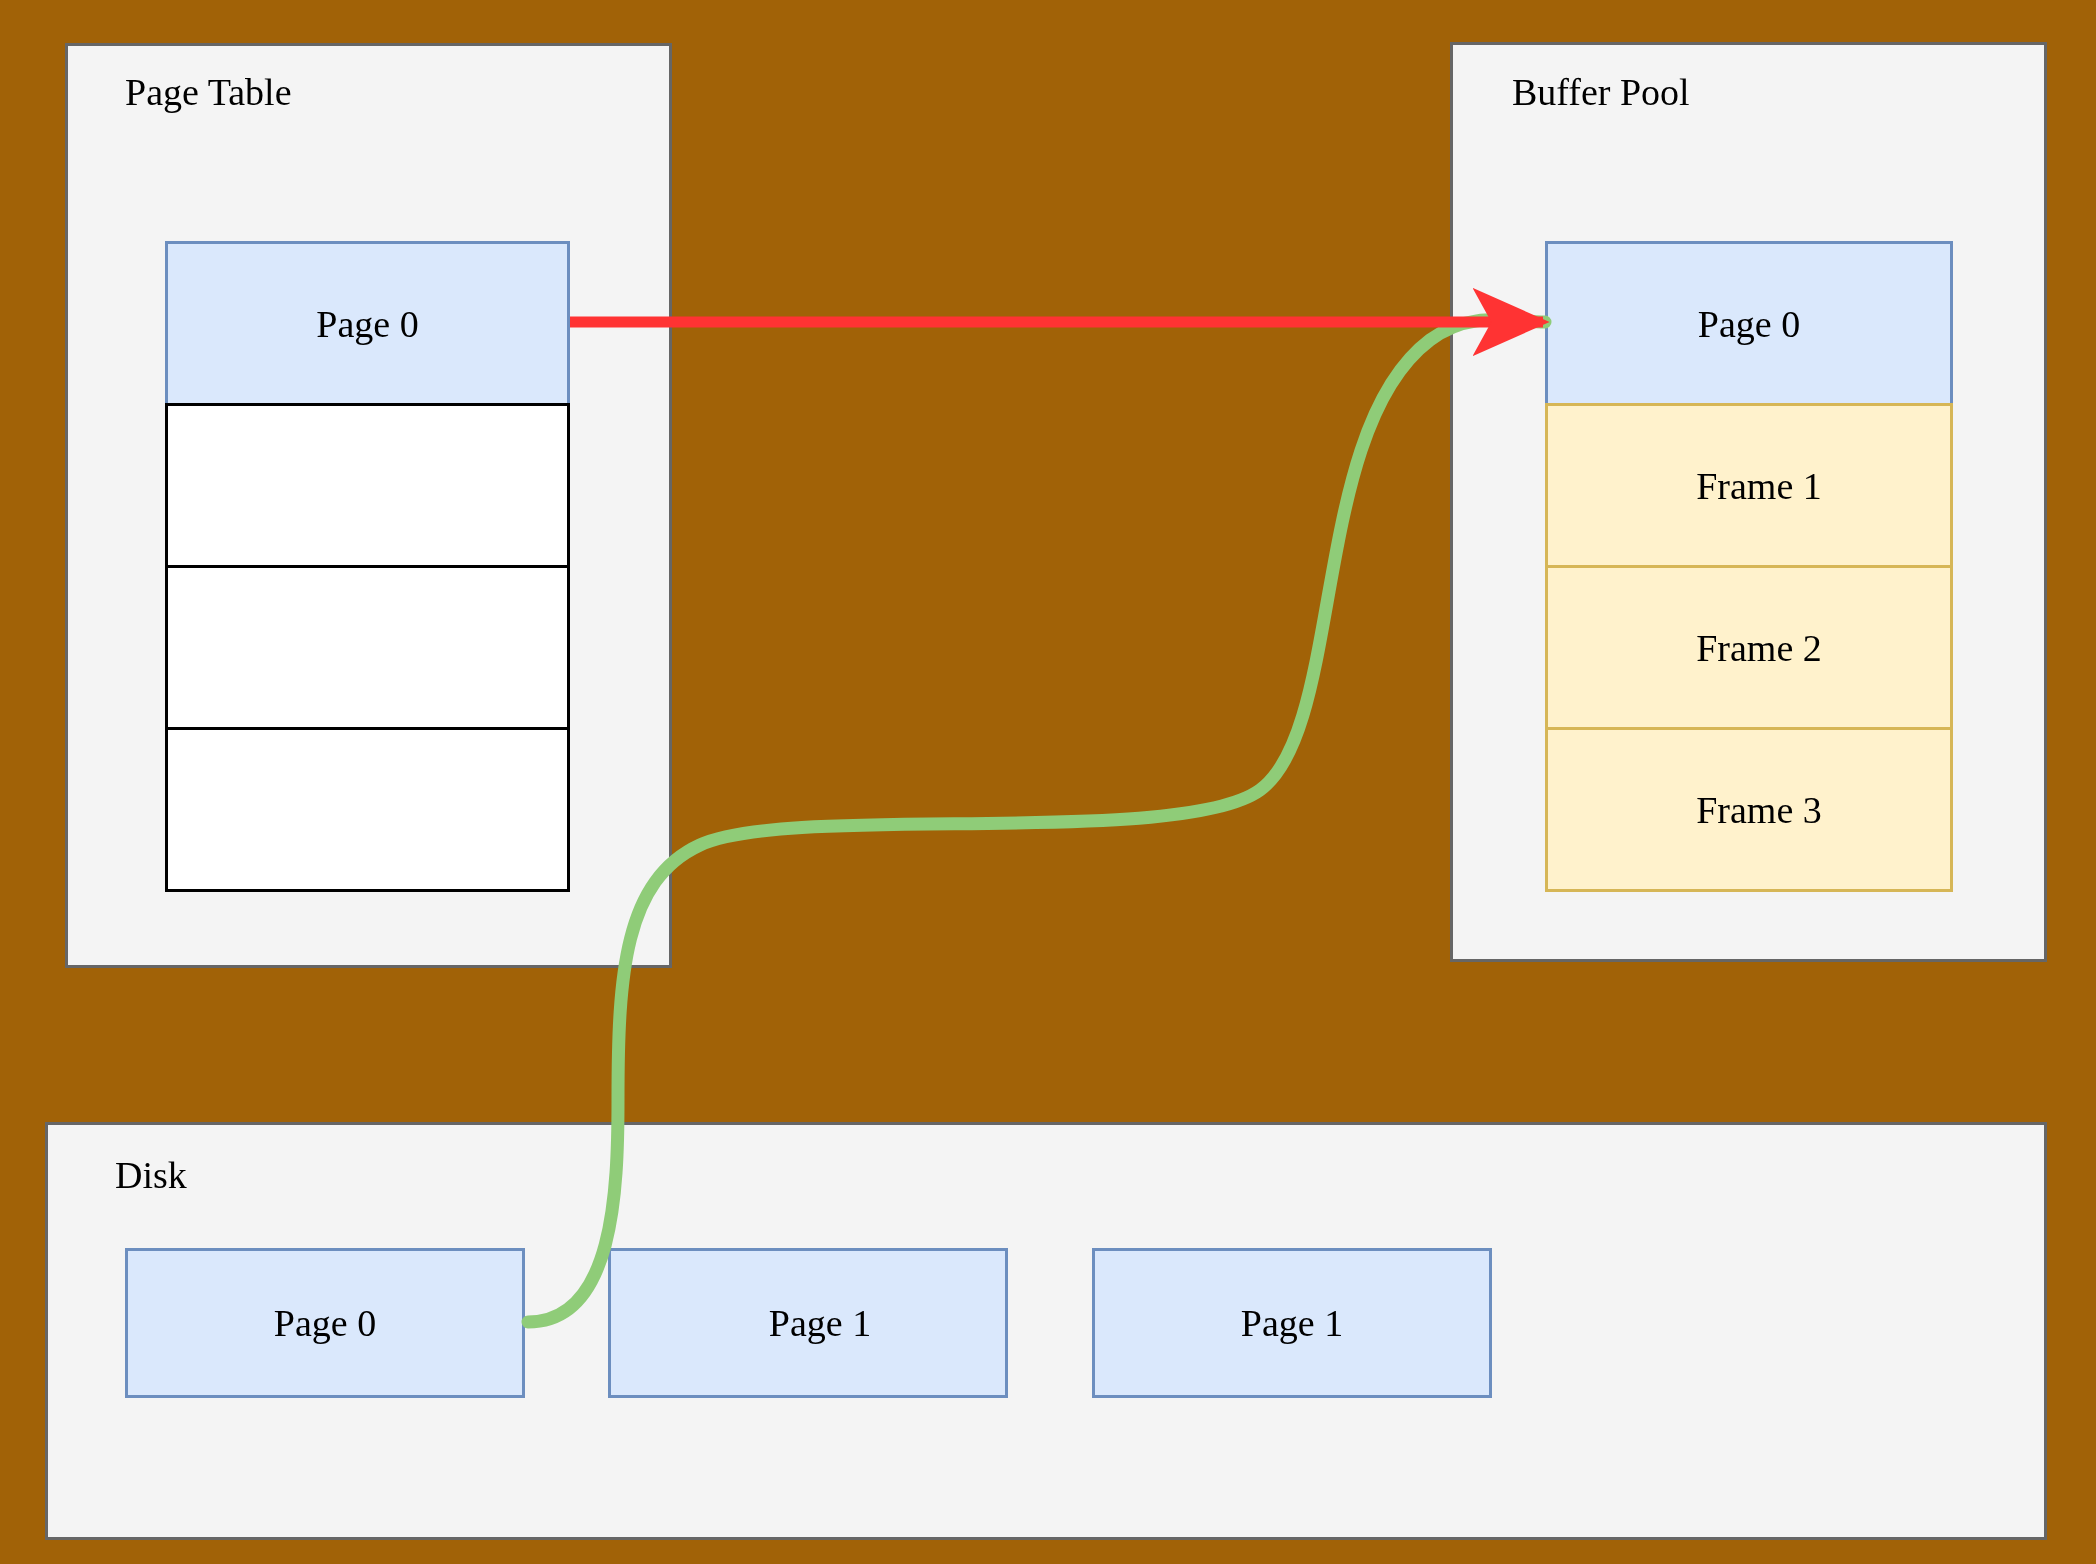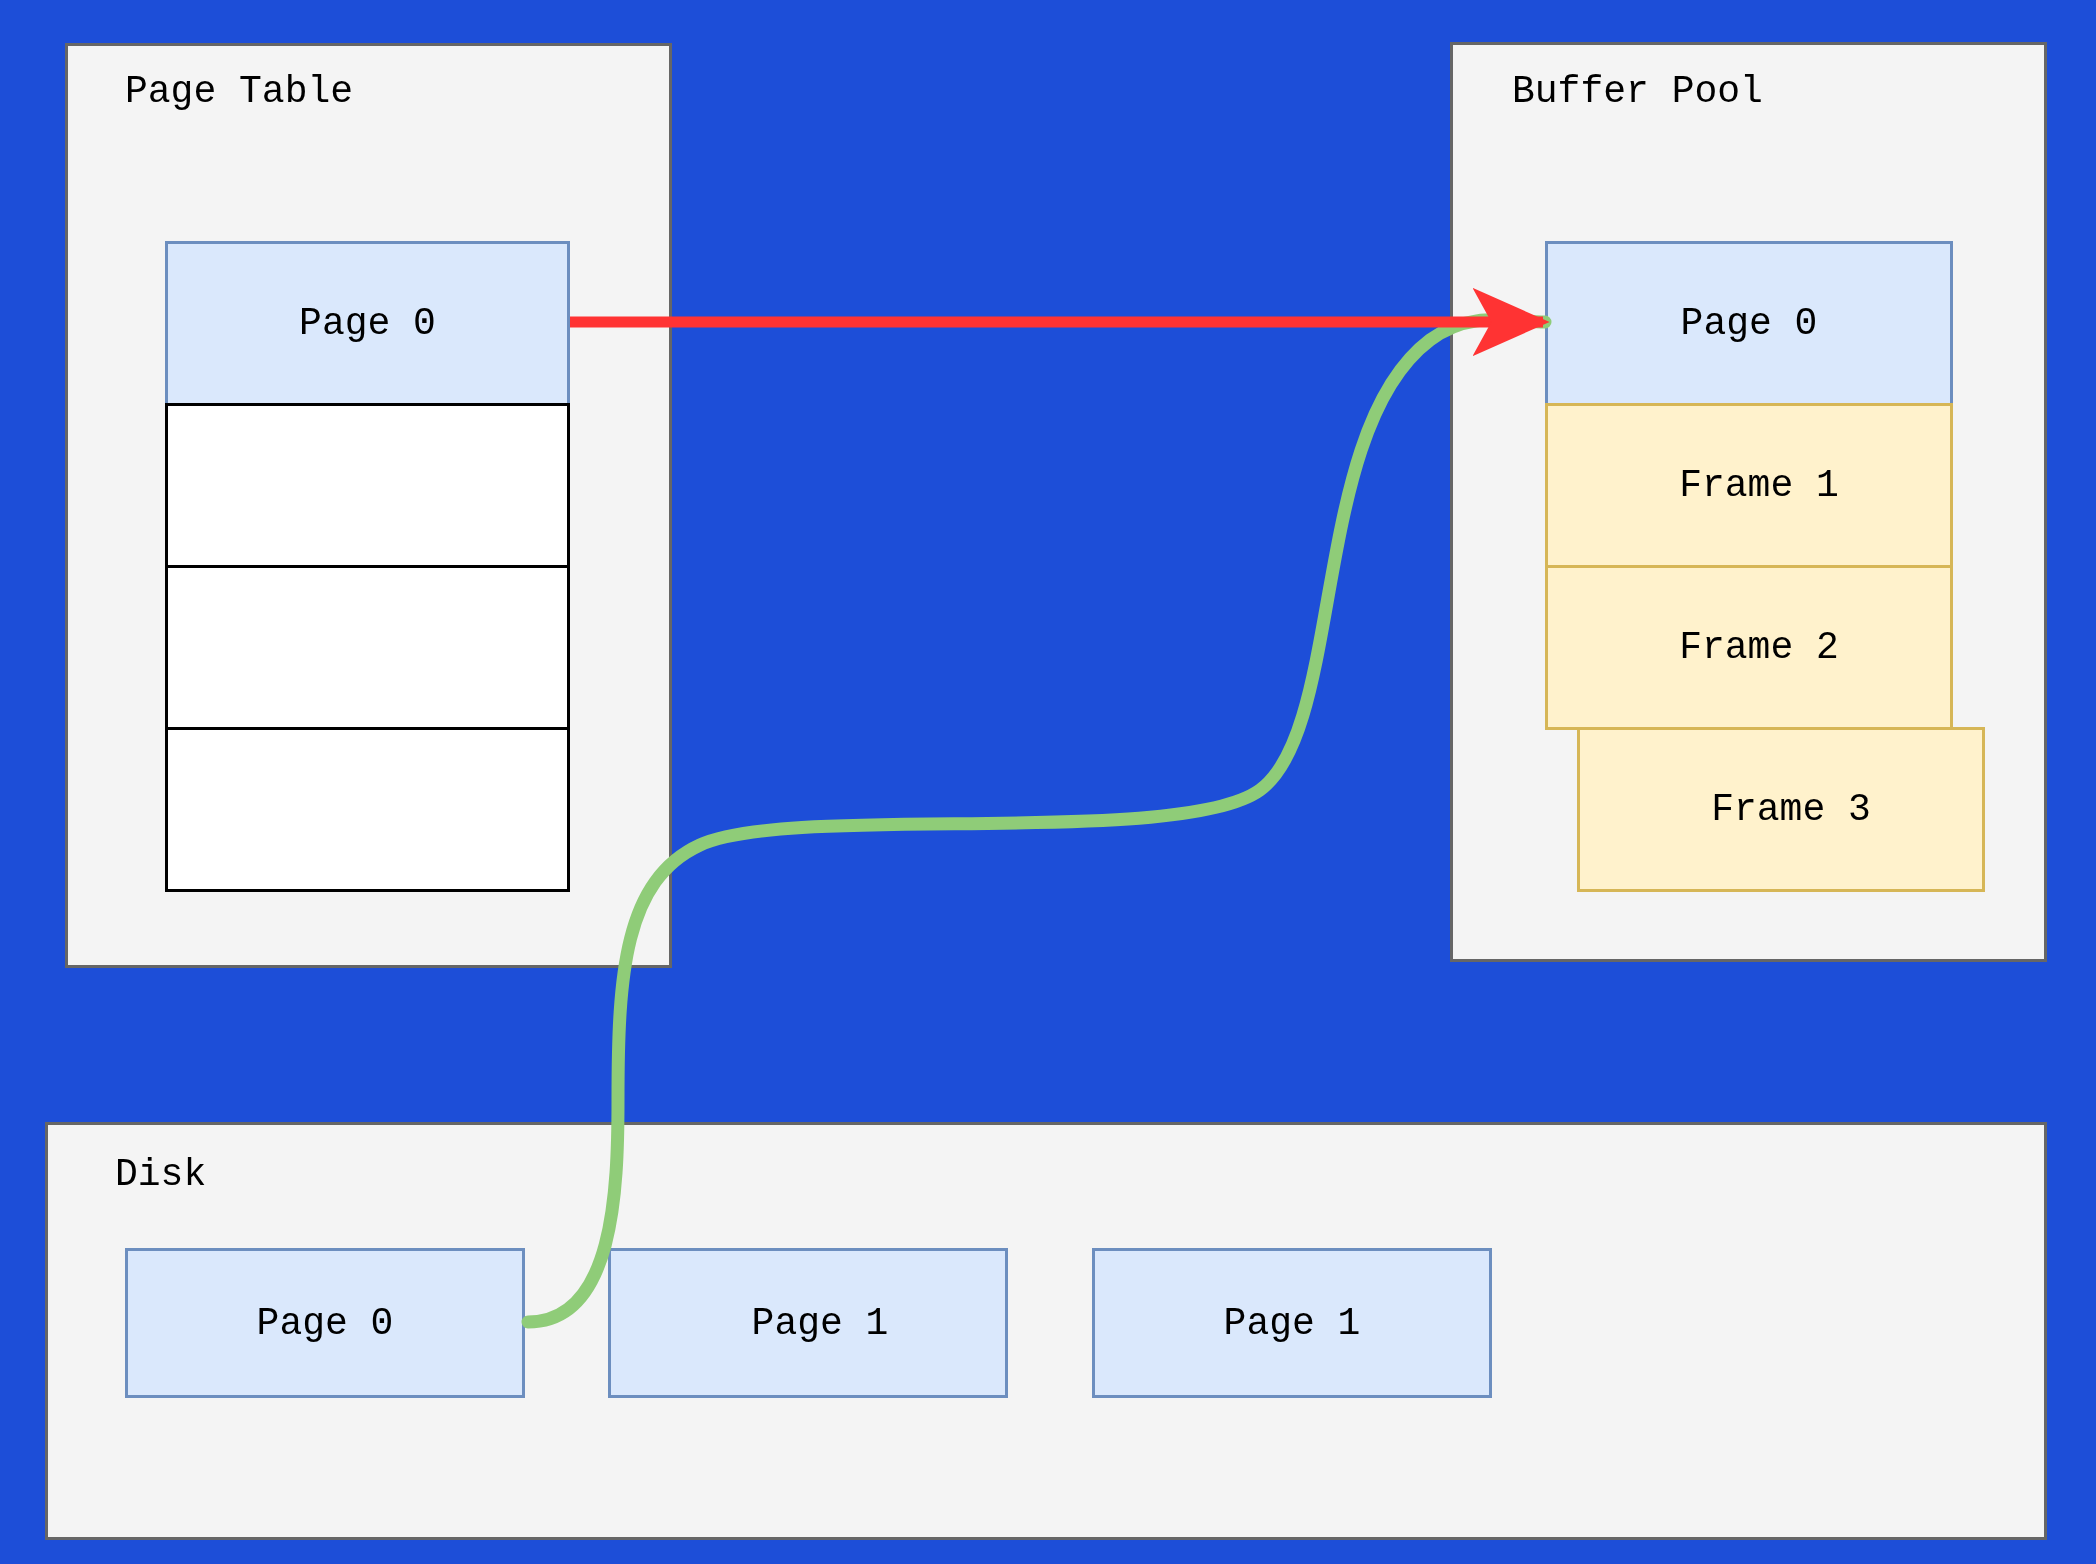--- a/index.html
+++ b/index.html
@@ -4,23 +4,23 @@
 <style>
   html, body {
     margin: 0;
     padding: 0;
     background: #000000;
   }
   #stage {
     position: relative;
     width: 2096px;
     height: 1564px;
-    background: #1d4ed8;
+    background: #a16207;
     overflow: hidden;
-    font-family: Liberation Mono, monospace;
+    font-family: Liberation Serif, serif;
   }
 
   
   .container {
     position: absolute;
     background: #f4f4f4;
     border: 3px solid #666666;
     box-sizing: border-box;
   }
   .container-title {
@@ -63,21 +63,21 @@
   .pt-row-1 { top: 162px; }
   .pt-row-2 { top: 324px; }
   .pt-row-3 { top: 486px; }
 
   
   #bp-stack { left: 1545px; top: 241px; width: 408px; height: 651px; }
   .bp-cell  { left: 0; width: 408px; height: 165px; }
   .bp-row-0 { top: 0px; }
   .bp-row-1 { top: 162px; }
   .bp-row-2 { top: 324px; text-align: center; }
-  .bp-row-3 { top: 486px; margin-left: 32px; }
+  .bp-row-3 { top: 486px; }
 
   
   .disk-page {
     position: absolute;
     top: 1248px;
     width: 400px;
     height: 150px;
     background: #dae8fc;
     border: 3px solid #6c8ebf;
     box-sizing: border-box;

